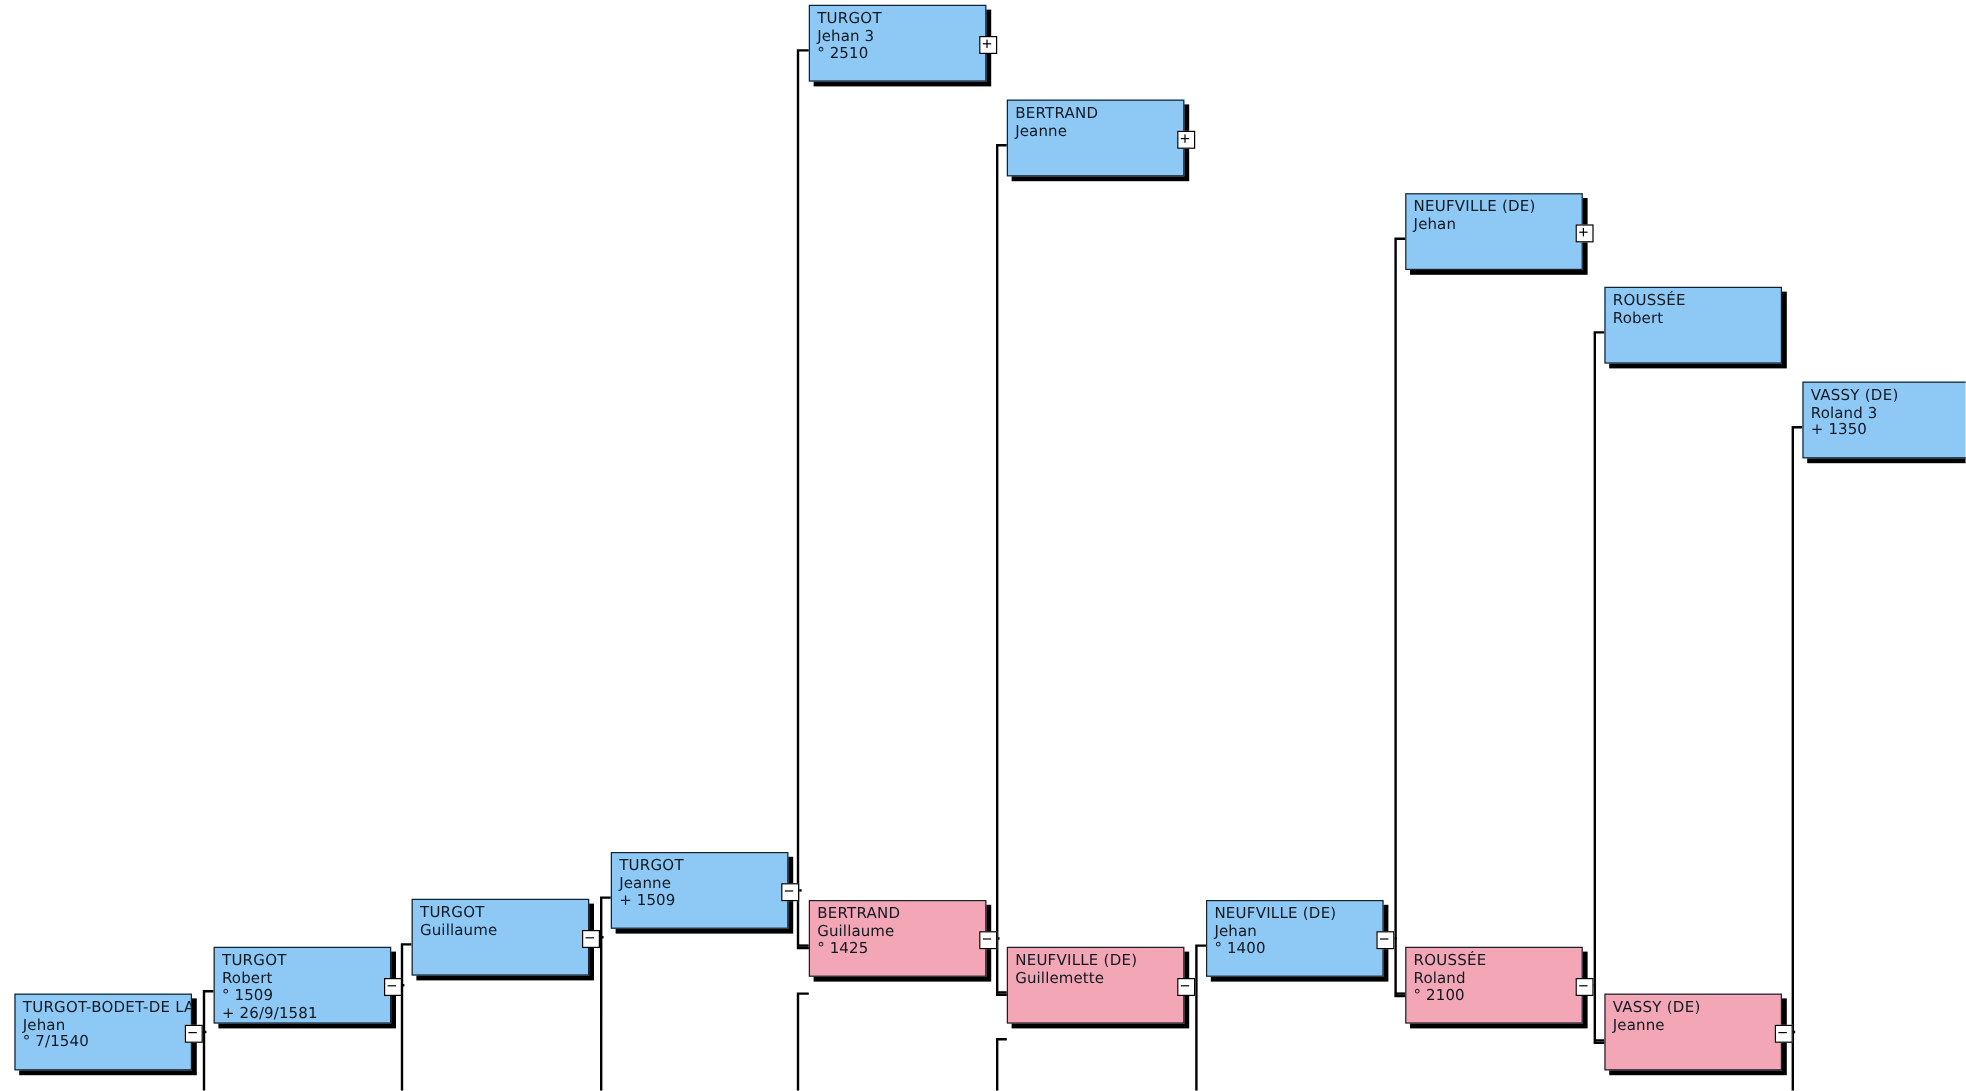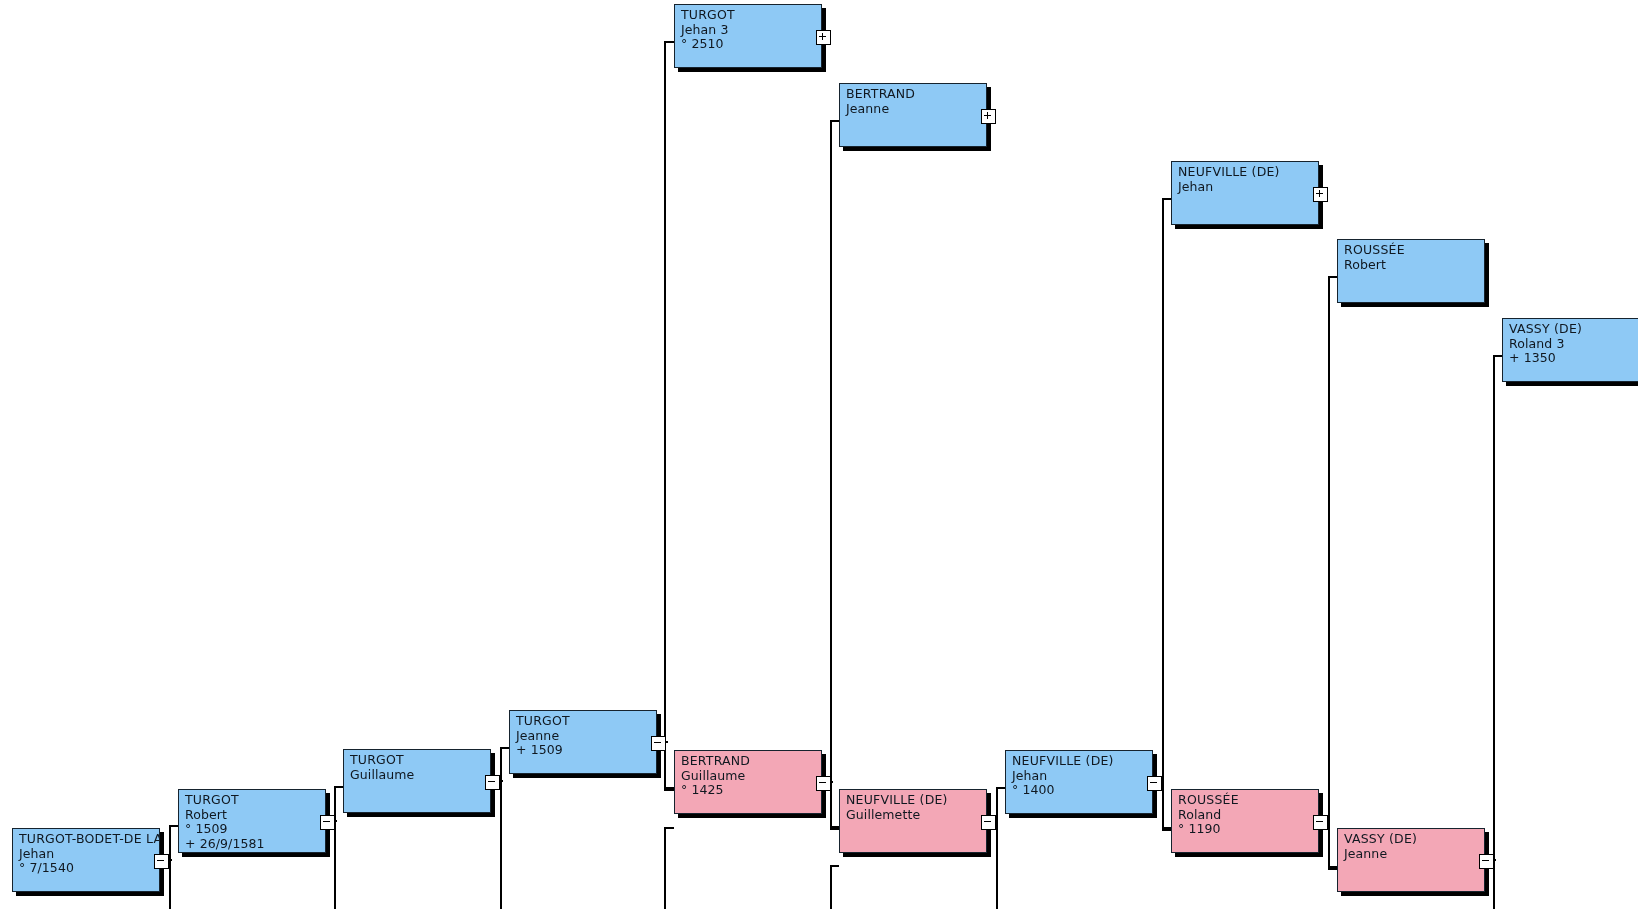--- a/index.html
+++ b/index.html
@@ -109,21 +109,21 @@
     <div class="exp" style="left: 981px; top: 815px;"></div>
     <div class="node male" style="left: 1005px; top: 750px; width: 148px; height: 64px;">
       <span class="ln surname">NEUFVILLE (DE)</span>
       <span class="ln">Jehan</span>
       <span class="ln">° 1400</span>
     </div>
     <div class="exp" style="left: 1147px; top: 776px;"></div>
     <div class="node female" style="left: 1171px; top: 789px; width: 148px; height: 64px;">
       <span class="ln surname">ROUSSÉE</span>
       <span class="ln">Roland</span>
-      <span class="ln">° 1190</span>
+      <span class="ln">° 2100</span>
     </div>
     <div class="exp" style="left: 1313px; top: 815px;"></div>
     <div class="node female" style="left: 1337px; top: 828px; width: 148px; height: 64px;">
       <span class="ln surname">VASSY (DE)</span>
       <span class="ln">Jeanne</span>
     </div>
     <div class="exp" style="left: 1479px; top: 854px;"></div>
   </div>
 
 </body></html>

